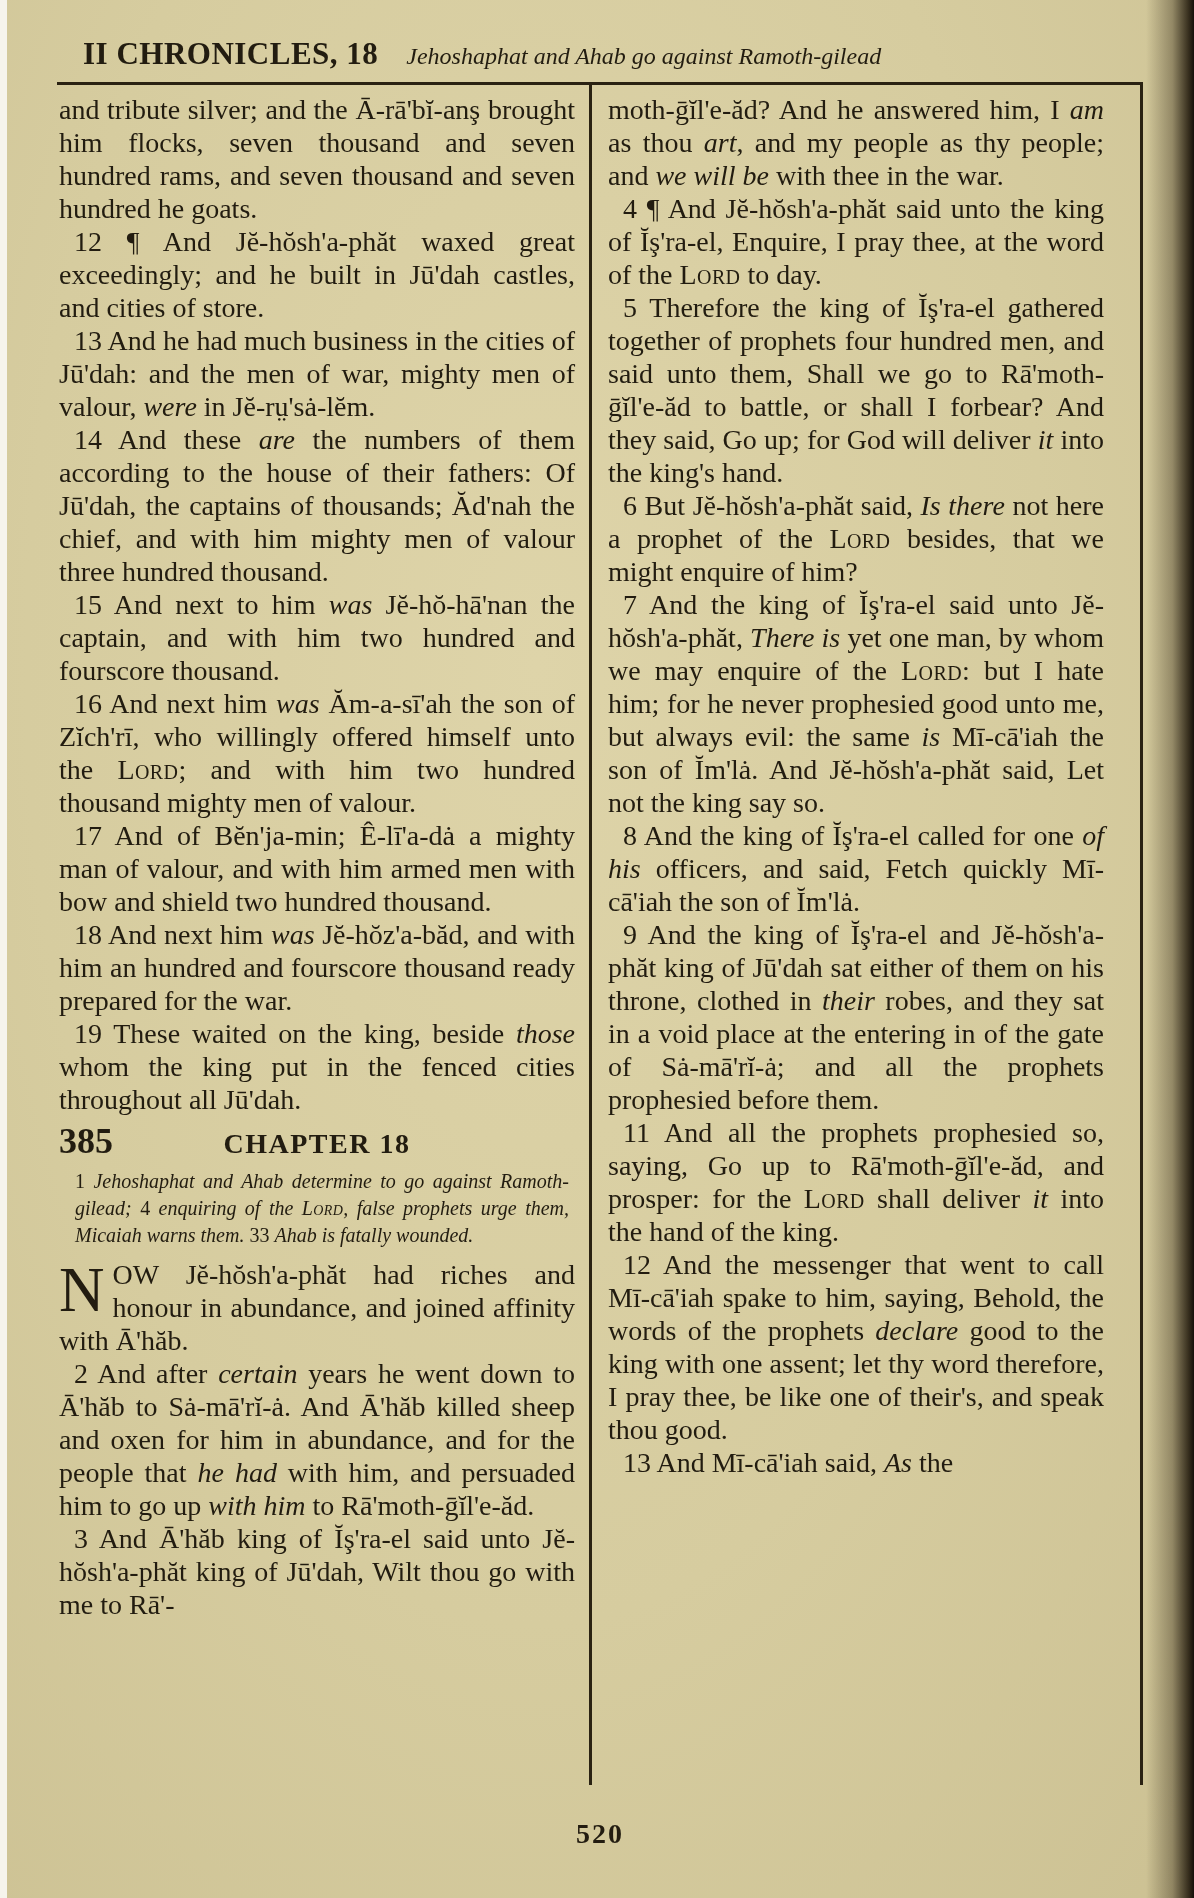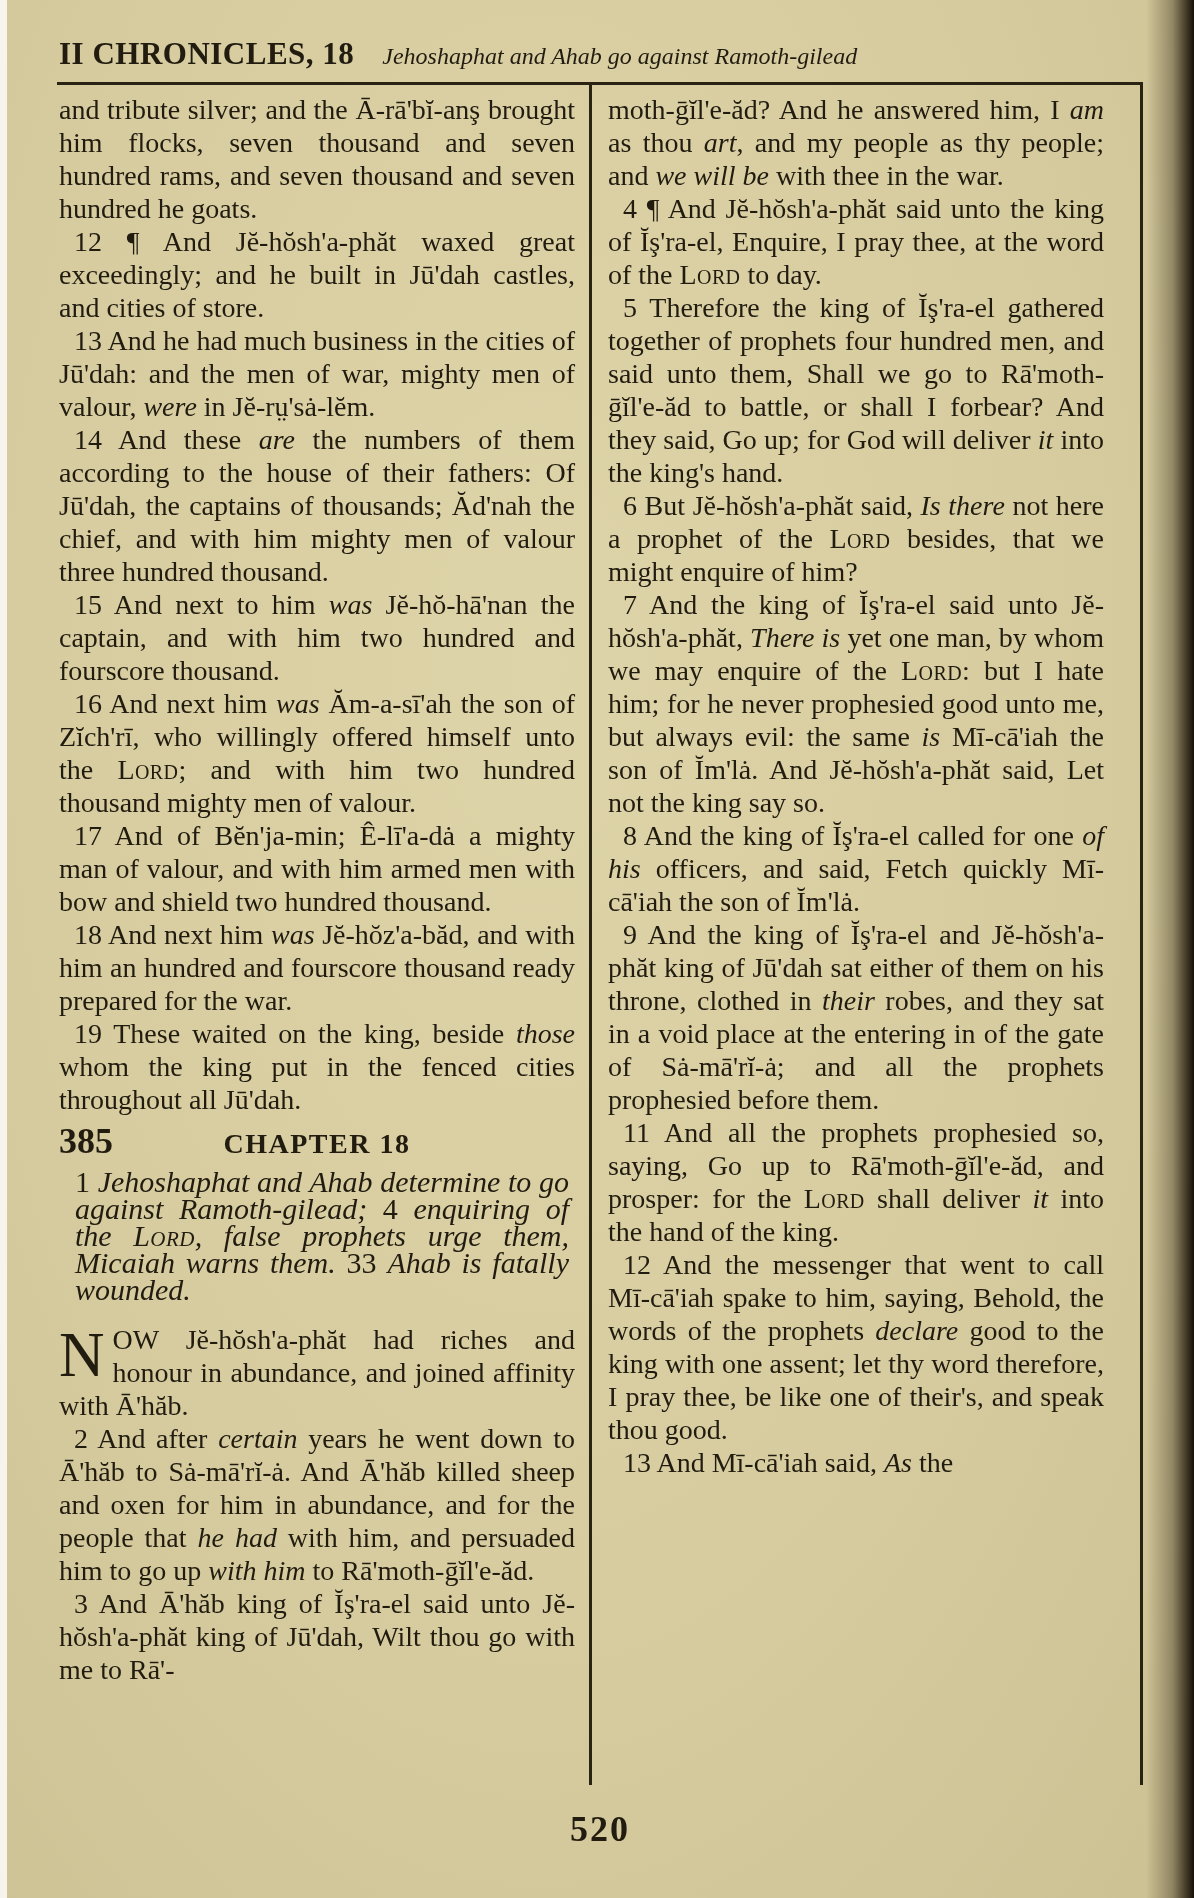--- a/index.html
+++ b/index.html
@@ -15,48 +15,48 @@
     position:absolute; left:0; top:0; bottom:0; width:7px;
     background:#f6f4ec;
   }
   .gutter-shadow {
     position:absolute; right:0; top:0; bottom:0; width:48px; z-index:5;
     background:linear-gradient(to right, rgba(46,35,18,0) 0%, rgba(46,35,18,0.38) 55%, rgba(30,22,10,0.85) 88%, #15100a 100%);
   }
 
   .content { position:absolute; left:57px; top:34px; width:1086px; }
 
-  .header { display:flex; align-items:baseline; gap:28px; padding:2px 2px 10px 2px; }
+  .header { display:flex; align-items:baseline; gap:28px; padding:2px 2px 10px 2px;margin-left:24px; }
   .book-ref { font-weight:bold; font-size:31px; letter-spacing:0.5px; white-space:nowrap; }
   .running-title { font-style:italic; font-size:24px; white-space:nowrap; }
   .header-rule { border-top:3px solid #2a2212; }
 
   .columns { display:flex; min-height:1700px; }
   .col { font-size:28px; line-height:33px; text-align:justify; hyphens:auto; }
   .col-left  { width:532px; padding:8px 14px 0 2px; }
   .col-right { flex:1; border-left:3px solid #2a2212; border-right:3px solid #2a2212;
                padding:8px 36px 0 16px; }
 
   p.verse { text-indent:15px; }
   p.noindent { text-indent:0; }
   .it { font-style:italic; }
   .sc { font-variant:small-caps; letter-spacing:0.4px; }
 
   .chapter-row { display:grid; grid-template-columns:1fr auto 1fr; align-items:baseline;
                  margin:9px 0 6px; }
   .chapter-num   { font-weight:bold; font-size:36px; justify-self:start; }
   .chapter-title { font-weight:bold; font-size:28px; letter-spacing:1.5px; }
 
-  p.summary { font-size:30px; line-height:27px; padding:2px 6px 4px 16px;
-              text-indent:0; margin-bottom:16px; }
+  p.summary { font-size:20px; line-height:27px; padding:2px 6px 4px 16px;
+              text-indent:0; margin-bottom:5px; }
 
   .dropcap { float:left; font-size:63px; line-height:54px; padding:5px 8px 0 0; }
 
   .footer { position:absolute; left:57px; width:1086px; bottom:48px; text-align:center;
-            font-size:36px; font-weight:bold; letter-spacing:2px; }
+            font-size:28px; font-weight:bold; letter-spacing:2px; }
 </style>
 </head>
 <body>
 
 <div class="page">
   <div class="scan-edge-left"></div>
 
   <div class="content">
     <div class="header">
       <span class="book-ref">II CHRONICLES, 18</span>

